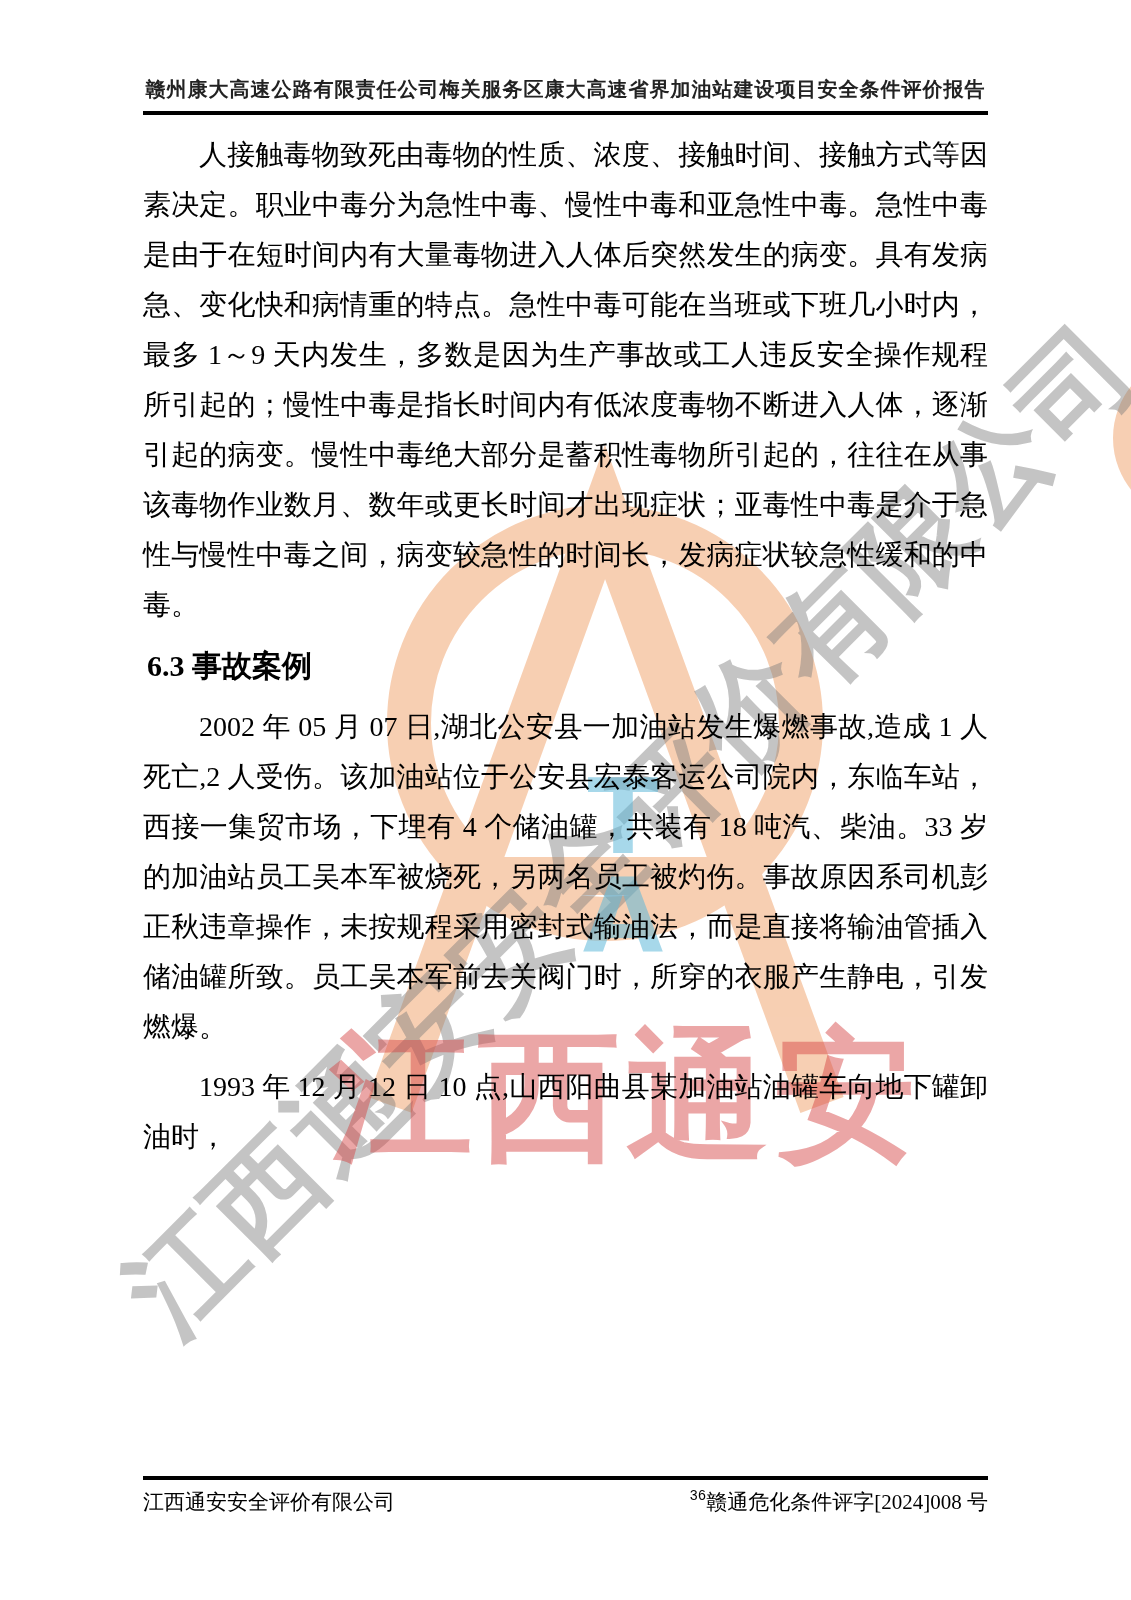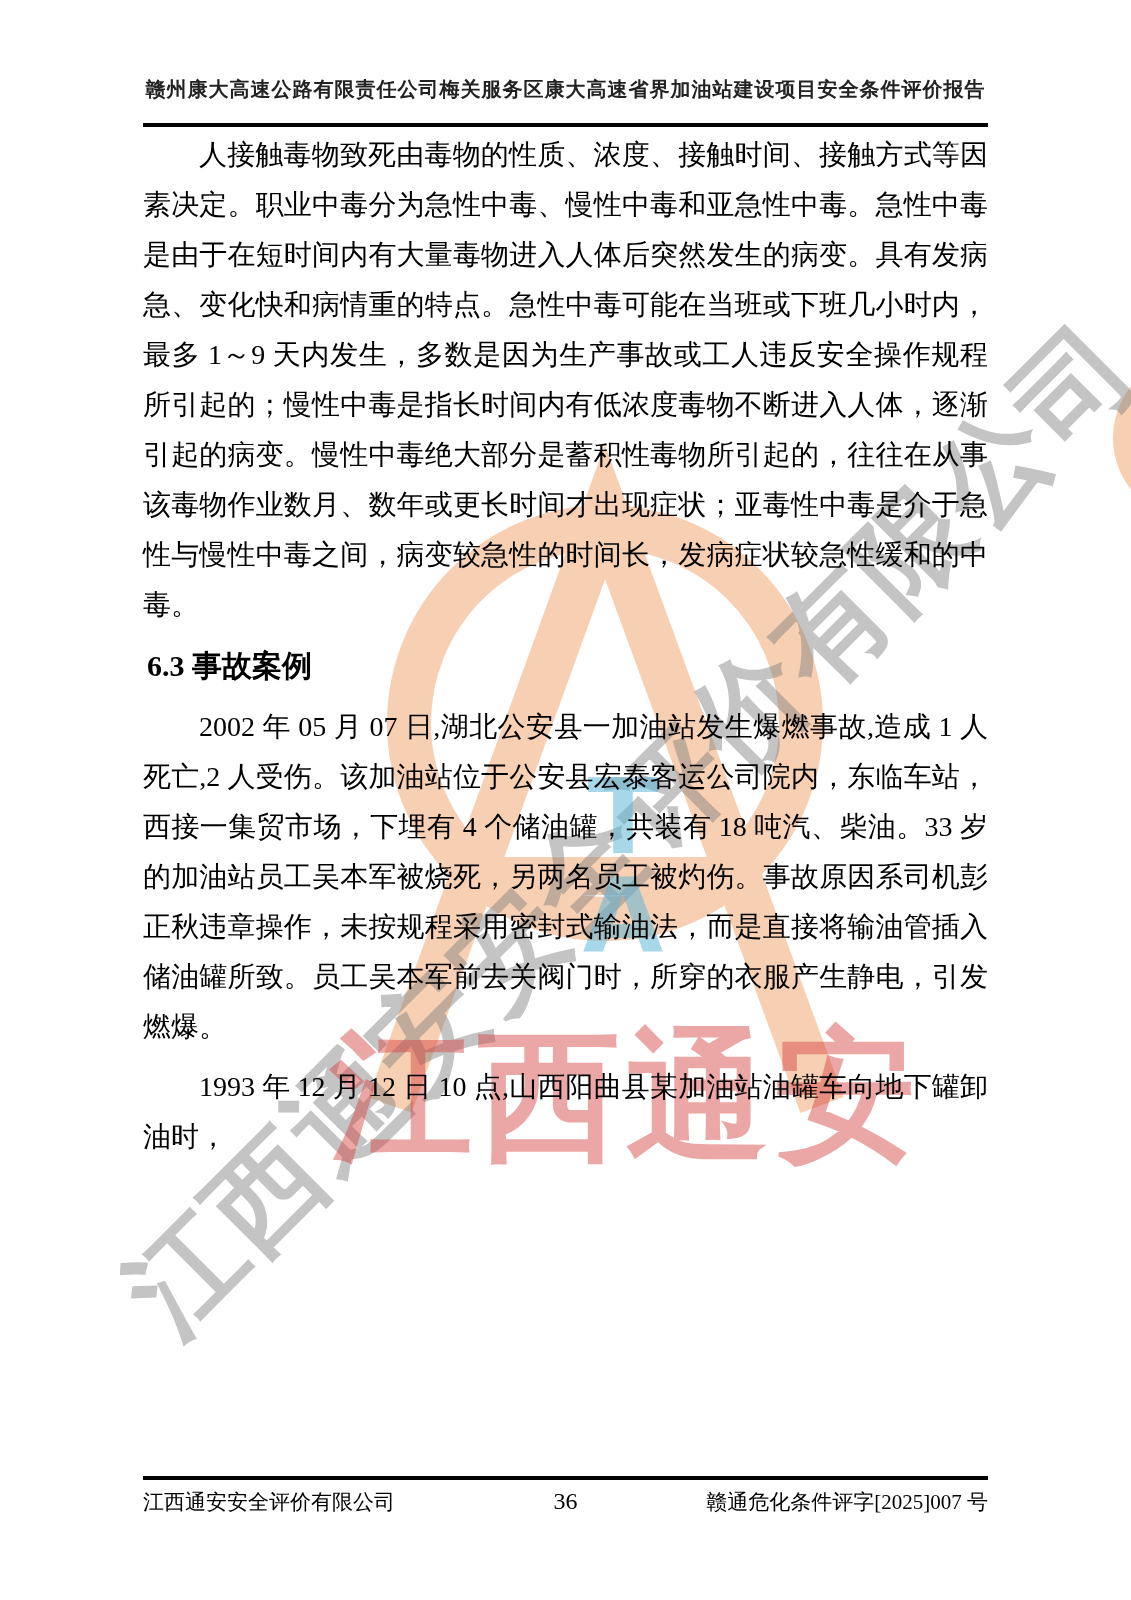--- a/index.html
+++ b/index.html
@@ -37,21 +37,21 @@
     font-family:"DejaVu Sans","Liberation Sans",sans-serif;
     font-weight:bold; font-size:104px; line-height:0.95;
     color: rgba(95,184,216,0.55);
     text-align:center;
   }
   .wm-ta span { display:block; }
   
   .content-layer { position:absolute; inset:0; z-index:1; }
   .hdr {
     position:absolute; left:143px; top:0; width:845px;
-    padding-top:76px; padding-bottom:20px;
+    padding-top:76px; padding-bottom:8px;
     border-bottom:4px solid #000;
     text-align:center;
     font-size:20px; letter-spacing:1px;
     color:#222;
     font-weight:bold;
   }
   .body-text {
     position:absolute; left:143px; top:130px; width:845px;
     font-size:28px; line-height:50px;
     text-align:justify;
@@ -63,21 +63,21 @@
     text-indent:0;
   }
   .ftr {
     position:absolute; left:143px; top:1476px; width:845px;
     border-top:4px solid #000;
     padding-top:8px;
     display:flex; justify-content:space-between; align-items:flex-start;
     font-size:21px;
   }
   .ftr .f-left  { flex:1; text-align:left;  white-space:nowrap; }
-  .ftr .f-page  { flex:1; text-align:center; font-size:24px; }
+  .ftr .f-page  { flex:1; text-align:right; font-size:14px;font-family:Liberation Mono, monospace; }
   .ftr .f-right { flex:1; text-align:right; white-space:nowrap; }
 </style>
 </head>
 <body>
 
 <div class="page">
 
   <div class="wm-layer">
     <svg class="wm-svg" width="1131" height="1600" viewBox="0 0 1131 1600">
       <g opacity="0.5" stroke="#F0A068" fill="none">
@@ -110,17 +110,17 @@
       <p>2002 年 05 月 07 日,湖北公安县一加油站发生爆燃事故,造成 1 人死亡,2 人受伤。该加油站位于公安县宏泰客运公司院内，东临车站，西接一集贸市场，下埋有 4 个储油罐，共装有 18 吨汽、柴油。33 岁的加油站员工吴本军被烧死，另两名员工被灼伤。事故原因系司机彭正秋违章操作，未按规程采用密封式输油法，而是直接将输油管插入储油罐所致。员工吴本军前去关阀门时，所穿的衣服产生静电，引发燃爆。</p>
 
 
 
       <p>1993 年 12 月 12 日 10 点,山西阳曲县某加油站油罐车向地下罐卸油时，</p>
     </div>
 
     <div class="ftr">
       <span class="f-left">江西通安安全评价有限公司</span>
       <span class="f-page">36</span>
-      <span class="f-right">赣通危化条件评字[2025]007 号</span>
+      <span class="f-right">赣通危化条件评字[2024]008 号</span>
     </div>
 
   </div>
 </div>
 
 </body></html>

